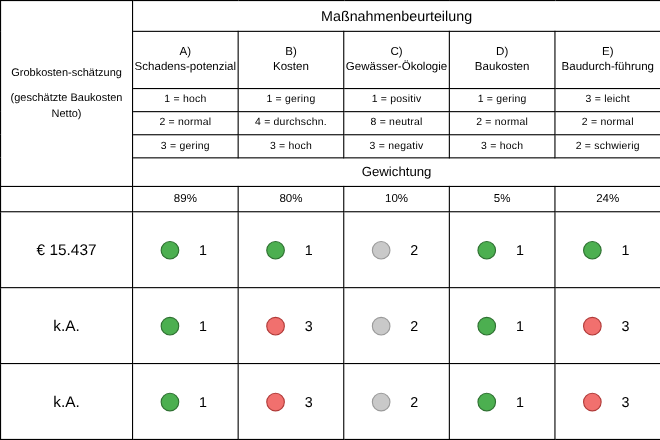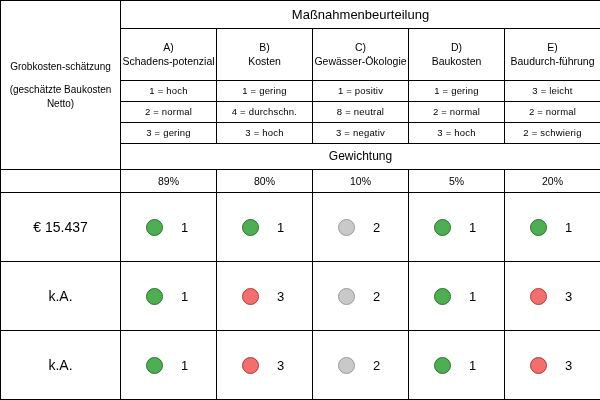--- a/index.html
+++ b/index.html
@@ -196,21 +196,21 @@
       <tr>
         <td class="gewicht-title thick-right" colspan="5">Gewichtung</td>
       </tr>
 
       <tr>
         <td class="thick-left"></td>
         <td class="gewicht-val">89%</td>
         <td class="gewicht-val">80%</td>
         <td class="gewicht-val">10%</td>
         <td class="gewicht-val">5%</td>
-        <td class="gewicht-val thick-right">20%</td>
+        <td class="gewicht-val thick-right">24%</td>
       </tr>
 
       <tr>
         <td class="cost-cell thick-left">€ 15.437</td>
         <td class="score-cell">
           <div class="score-inner">
             <span class="dot green"></span>
             <span class="score-num">1</span>
           </div>
         </td>

